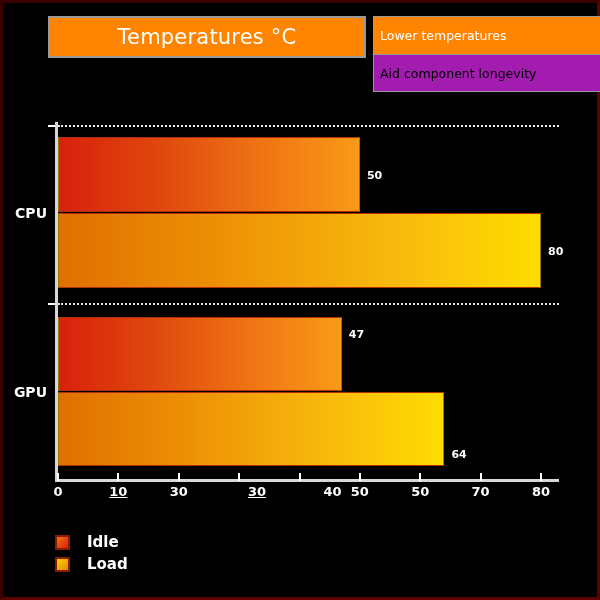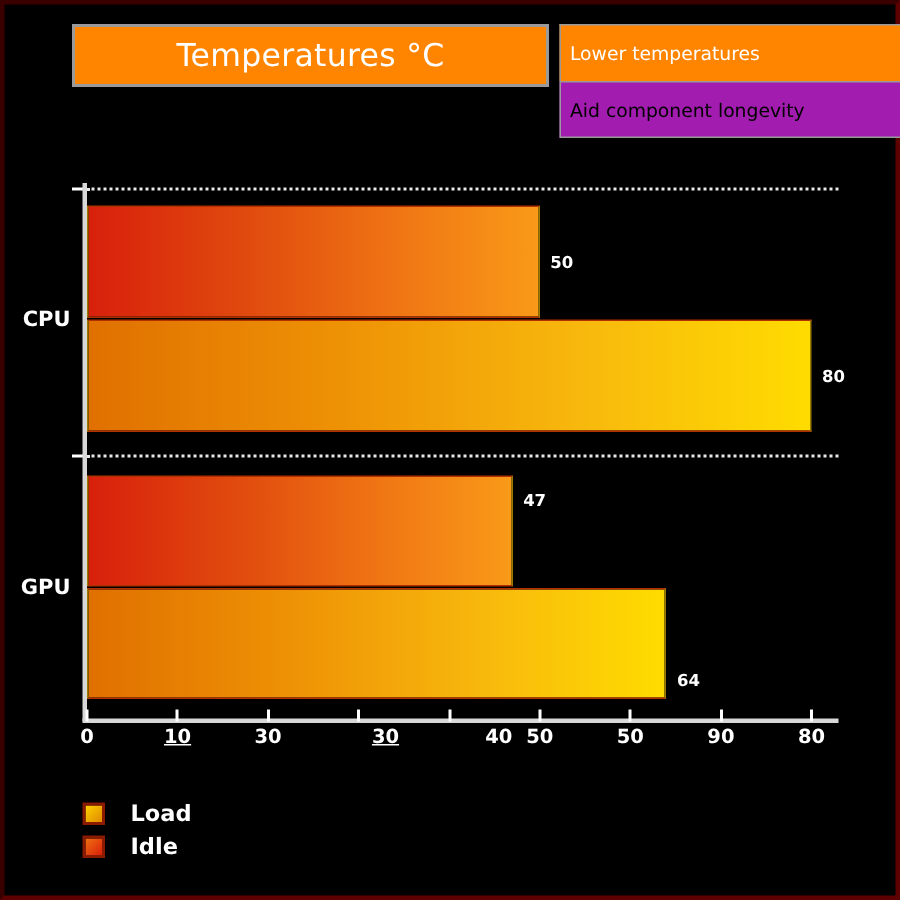--- a/index.html
+++ b/index.html
@@ -257,43 +257,43 @@
         <div class="xtick" style="left: 537px;"></div>
       </div>
     <div id="xlabels">
         <div class="xlabel" style="left: 55px;">0</div>
         <div class="xlabel" style="left: 115.375px; text-decoration: underline;">10</div>
         <div class="xlabel" style="left: 175.75px;">30</div>
         <div class="xlabel" style="left: 254px; text-decoration: underline;">30</div>
         <div class="xlabel" style="left: 296.5px; margin-left: 33px;">40</div>
         <div class="xlabel" style="left: 356.875px;">50</div>
         <div class="xlabel" style="left: 417.25px;">50</div>
-        <div class="xlabel" style="left: 477.625px;">90</div>
+        <div class="xlabel" style="left: 477.625px;">70</div>
         <div class="xlabel" style="left: 538px;">80</div>
       </div>
     <div id="catlabels">
         <div class="cat-label" style="top: 210px;">CPU</div>
         <div class="cat-label" style="top: 389px;">GPU</div>
       </div>
     <div id="bars">
         <div class="bar idle" style="top: 134px; height: 75px; width: 301.875px;"></div>
         <div class="bar-value" style="left: 363.875px; top: 172px;">50</div>
         <div class="bar load" style="top: 210px; height: 75px; width: 483px;"></div>
         <div class="bar-value" style="left: 545px; top: 248px;">80</div>
         <div class="bar idle" style="top: 314px; height: 74px; width: 283.762px;"></div>
         <div class="bar-value" style="left: 345.762px; top: 331px;">47</div>
         <div class="bar load" style="top: 389px; height: 74px; width: 386.4px;"></div>
         <div class="bar-value" style="left: 448.4px; top: 451px;">64</div>
       </div>
   </div>
 
   <div id="legend">
     <div class="legend-row">
+      <span class="legend-swatch idle"></span>
+      <span class="legend-text">Idle</span>
+    </div>
+    <div class="legend-row">
       <span class="legend-swatch load"></span>
       <span class="legend-text">Load</span>
     </div>
-    <div class="legend-row">
-      <span class="legend-swatch idle"></span>
-      <span class="legend-text">Idle</span>
-    </div>
   </div>
 
 </div>
 
 </body></html>

